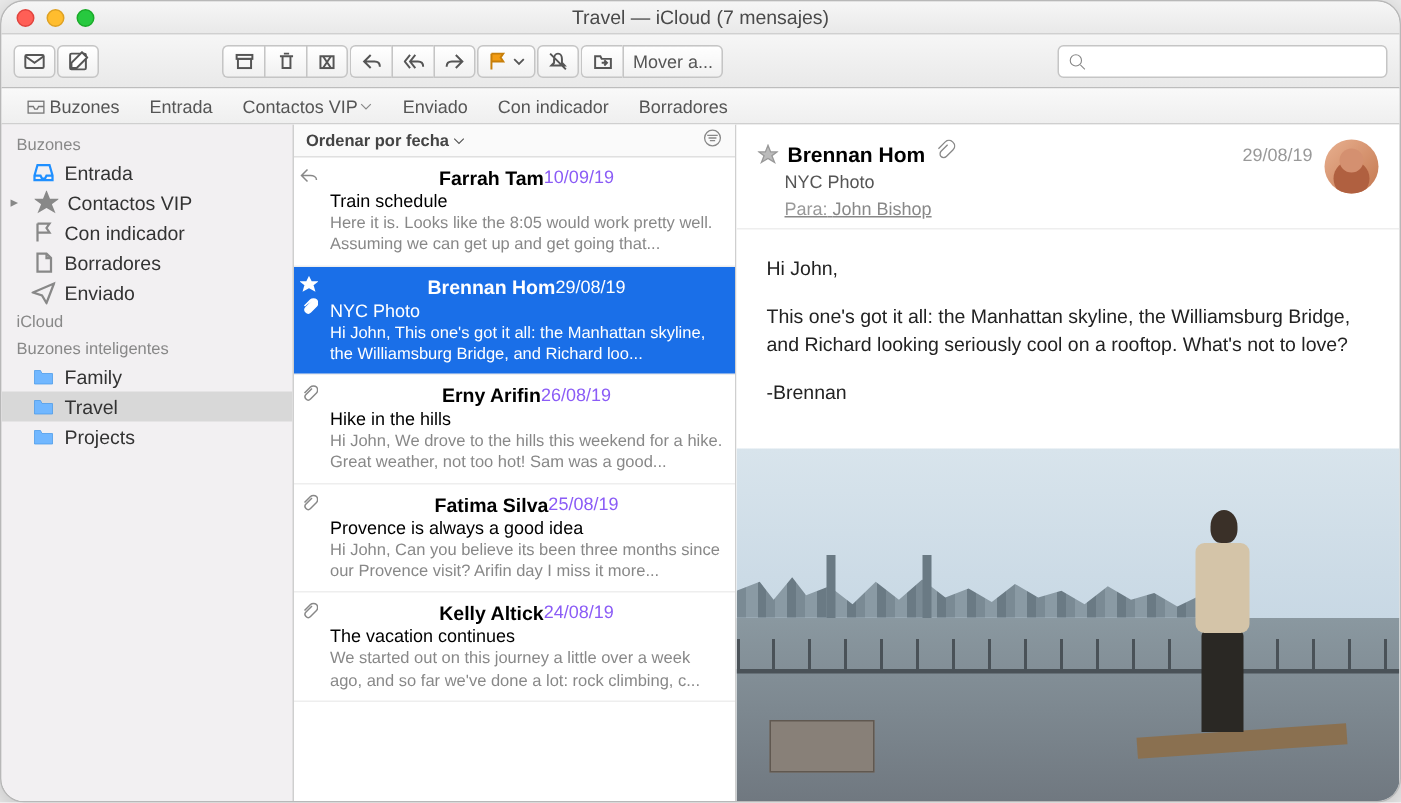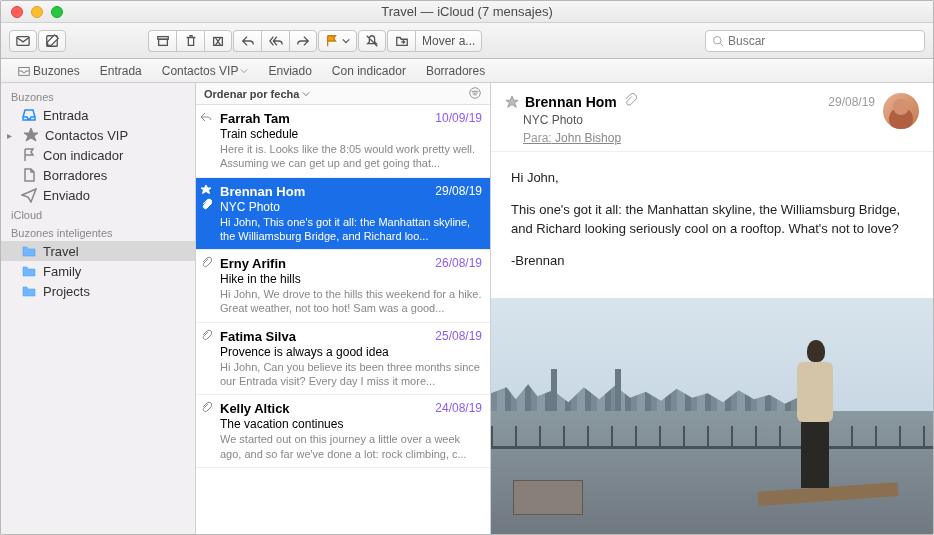--- a/index.html
+++ b/index.html
@@ -1,17 +1,17 @@
 <!DOCTYPE html>
 <html><head>
 <meta charset="utf-8">
 <style>
 * { margin: 0; padding: 0; box-sizing: border-box; font-family: -apple-system, "Helvetica Neue", Arial, sans-serif; }
 body { background: #ececec; width: 934px; height: 535px; overflow: hidden; }
-.window { width: 934px; height: 535px; background: #fff; border: 1px solid #b8b8b8; border-radius: 2px; overflow: hidden; display: flex; flex-direction: column; box-shadow: 0 5px 20px rgba(0,0,0,0.2); }
+.window { width: 934px; height: 535px; background: #fff; border: 1px solid #b8b8b8; border-radius: 16px; overflow: hidden; display: flex; flex-direction: column; box-shadow: 0 5px 20px rgba(0,0,0,0.2); }
 
 
 .titlebar { height: 22px; background: linear-gradient(#f6f6f6,#e9e9e9); display: flex; align-items: center; border-bottom: 1px solid #d0d0d0; position: relative; }
 .traffic { display: flex; gap: 8px; padding-left: 10px; }
 .dot { width: 12px; height: 12px; border-radius: 50%; }
 .dot.red { background: #ff5f56; border: 0.5px solid #e0443e; }
 .dot.yellow { background: #ffbd2e; border: 0.5px solid #dea123; }
 .dot.green { background: #27c93f; border: 0.5px solid #1aab29; }
 .title { position: absolute; left: 0; right: 0; text-align: center; font-size: 13px; color: #4a4a4a; pointer-events: none; }
 
@@ -56,21 +56,21 @@
 .sb-icon-sent { stroke:#888; fill:none; stroke-width:1.5;}
 .sb-icon-folder { fill:#71b7ff; stroke:#4a9ae8; stroke-width:0.5;}
 
 
 .msglist { width: 295px; border-right: 1px solid #cfcfcf; display: flex; flex-direction: column; background: #fff; }
 .msglist-hdr { height: 22px; border-bottom: 1px solid #e0e0e0; display: flex; align-items: center; padding: 0 8px; font-size: 11px; color: #444; background: #fafafa; }
 .msglist-hdr .sort { font-weight: 600; display: flex; align-items: center; gap: 3px; cursor: pointer; }
 .msglist-hdr .filter { margin-left: auto; cursor: pointer; }
 .msglist-body { flex: 1; overflow-y: auto; }
 .msg { padding: 6px 8px 6px 24px; border-bottom: 1px solid #eee; position: relative; cursor: pointer; }
-.msg .row1 { display: flex; justify-content: space-between; }
+.msg .row1 { display: flex; justify-content: center; }
 .msg .sender { font-weight: 700; font-size: 13px; color: #000; }
 .msg .date { font-size: 12px; color: #8b5cf6; }
 .msg .subject { font-size: 12px; color: #000; margin: 1px 0; }
 .msg .preview { font-size: 11px; color: #888; line-height: 1.3; max-height: 2.6em; overflow: hidden; }
 .msg .indicators { position: absolute; left: 4px; top: 6px; display: flex; flex-direction: column; gap: 2px; align-items: center; }
 .msg .indicators svg { width: 12px; height: 12px; }
 .msg.sel { background: #1a6fe8; color: #fff; }
 .msg.sel .sender, .msg.sel .subject, .msg.sel .preview, .msg.sel .date { color: #fff; }
 .msg.sel .indicators svg { stroke: #fff !important; fill: #fff !important; }
 
@@ -196,21 +196,20 @@
             <span>Mover a...</span>
           </div>
       </div>
     </div>
     <div class="spacer"></div>
     <div class="search">
       <svg viewBox="0 0 16 16">
           <circle cx="7" cy="7" r="5"></circle>
           <path d="M11 11l4 4"></path>
         </svg>
-      <input type="text" placeholder="Buscar" style="">
     </div>
   </div>
 
   <div class="favbar">
     <div class="fitem">
       <svg viewBox="0 0 16 16">
           <rect x="2" y="4" width="12" height="9"></rect>
           <path d="M2 8h4l1 2h2l1-2h4"></path>
         </svg>
       <span>Buzones</span>
@@ -266,31 +265,31 @@
       </div>
       <div class="sb-item">
         <svg class="sb-icon-sent" viewBox="0 0 16 16">
             <path d="M1 8l14-6-5 13-3-5z"></path>
           </svg>
         <span>Enviado</span>
       </div>
       <div class="sb-hdr">iCloud</div>
       <div class="sb-hdr">Buzones inteligentes</div>
       <div id="icloud-list">
+          <div class="sb-item">
+            <svg class="sb-icon-folder" viewBox="0 0 16 16">
+              <path d="M2 4h4l1 2h7v7H2z"></path>
+            </svg>
+            <span>Family</span>
+          </div>
           <div class="sb-item sel">
             <svg class="sb-icon-folder" viewBox="0 0 16 16">
               <path d="M2 4h4l1 2h7v7H2z"></path>
             </svg>
             <span>Travel</span>
-          </div>
-          <div class="sb-item">
-            <svg class="sb-icon-folder" viewBox="0 0 16 16">
-              <path d="M2 4h4l1 2h7v7H2z"></path>
-            </svg>
-            <span>Family</span>
           </div>
           <div class="sb-item">
             <svg class="sb-icon-folder" viewBox="0 0 16 16">
               <path d="M2 4h4l1 2h7v7H2z"></path>
             </svg>
             <span>Projects</span>
           </div>
         </div>
     </div>
 
@@ -356,21 +355,21 @@
             <div class="indicators">
               <svg viewBox="0 0 12 12" stroke="#888" fill="none">
                 <path d="M8 3l-4 4c-1 1-1 2 0 3s2 1 3 0l4-4c1-1 1-3 0-4s-3-1-4 0l-4 4"></path>
               </svg>
             </div>
             <div class="row1">
               <span class="sender">Fatima Silva</span>
               <span class="date">25/08/19</span>
             </div>
             <div class="subject">Provence is always a good idea</div>
-            <div class="preview">Hi John, Can you believe its been three months since our Entrada visit? Every day I miss it more...</div>
+            <div class="preview">Hi John, Can you believe its been three months since our Provence visit? Arifin day I miss it more...</div>
           </div>
           <div class="msg">
             <div class="indicators">
               <svg viewBox="0 0 12 12" stroke="#888" fill="none">
                 <path d="M8 3l-4 4c-1 1-1 2 0 3s2 1 3 0l4-4c1-1 1-3 0-4s-3-1-4 0l-4 4"></path>
               </svg>
             </div>
             <div class="row1">
               <span class="sender">Kelly Altick</span>
               <span class="date">24/08/19</span>

